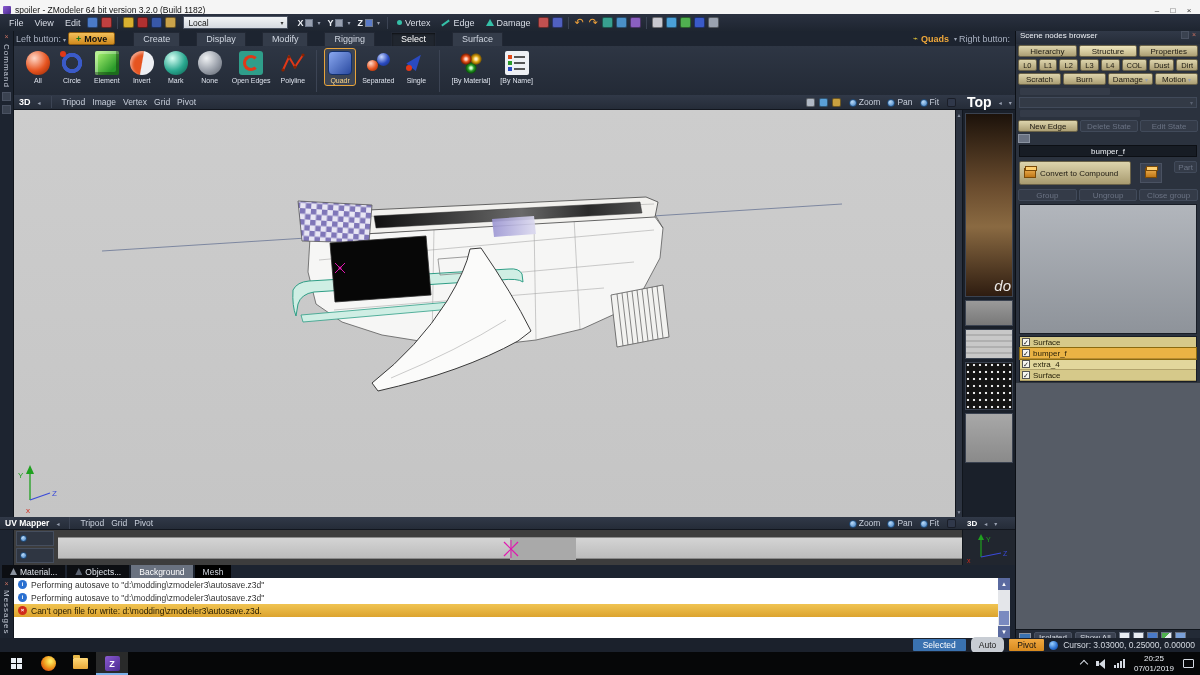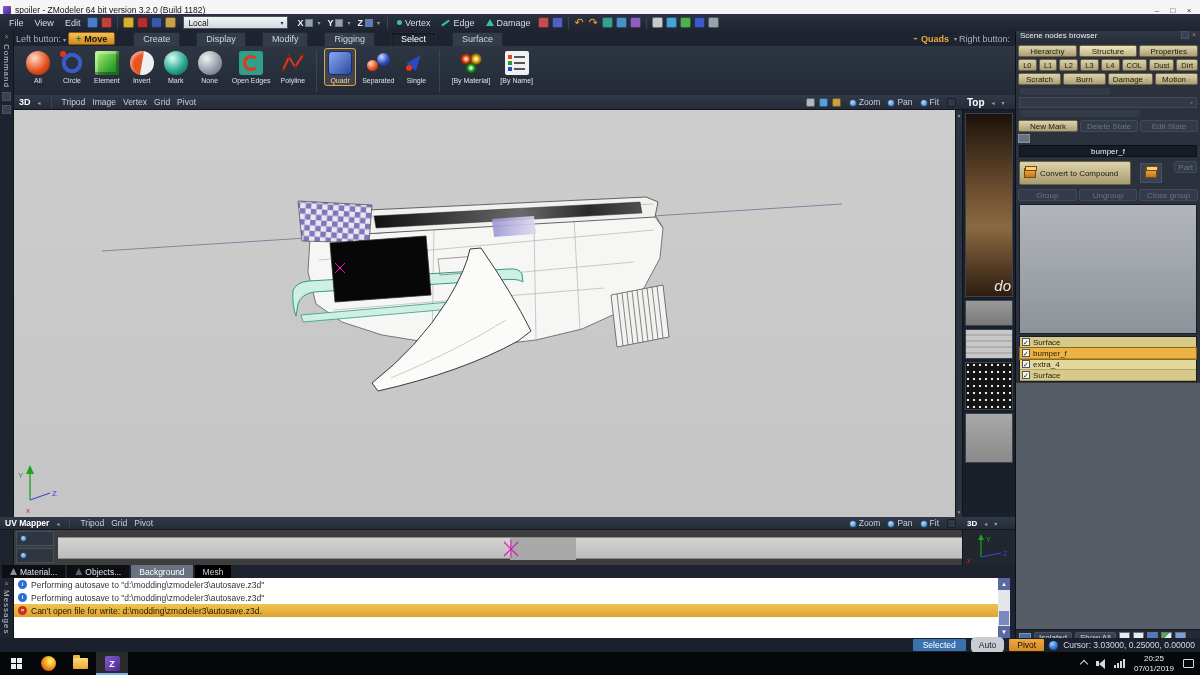--- a/index.html
+++ b/index.html
@@ -368,21 +368,21 @@
       <span>Pan</span>
     </span>
   <span class="hctrl">
       <span class="hico"></span>
       <span>Fit</span>
     </span>
   <span class="mi" style="background:#30384a;width:9px;height:9px"></span>
 </div>
 
 <div id="thumb-header" class="abs panehdr">
-  <b style="font-size:10px">Top</b>
+  <b style="font-size:14px">Top</b>
   <span class="harrow">◂</span>
   <span class="harrow">▾</span>
 </div>
 
 <div id="viewport" class="abs">
   <svg width="948" height="407" viewBox="0 0 948 407">
     <defs>
       <pattern id="chk" width="11" height="11" patternUnits="userSpaceOnUse" patternTransform="rotate(4 300 100)">
         <rect width="11" height="11" fill="#e8e6f4"></rect>
         <rect width="5.5" height="5.5" fill="#7f76b8"></rect>
@@ -583,21 +583,21 @@
   <div class="rp-row">
     <span class="tanbtn">Scratch</span>
     <span class="tanbtn">Burn</span>
     <span class="tanbtn caret">Damage</span>
     <span class="tanbtn caret">Motion</span>
   </div>
   <div class="faintbar" style="width:90px"></div>
   <div class="faintdd">▾</div>
   <div class="faintbar" style="width:120px"></div>
   <div class="rp-row">
-    <span class="tanbtn">New Mark</span>
+    <span class="tanbtn">New Edge</span>
     <span class="disbtn">Delete State</span>
     <span class="disbtn">Edit State</span>
   </div>
   <div class="rp-row">
     <span class="monic" style="background:#6a7282"></span>
   </div>
   <div id="node-name">bumper_f</div>
   <div id="convert-row">
     <div id="convert-btn">
       <span class="boxic"></span>

